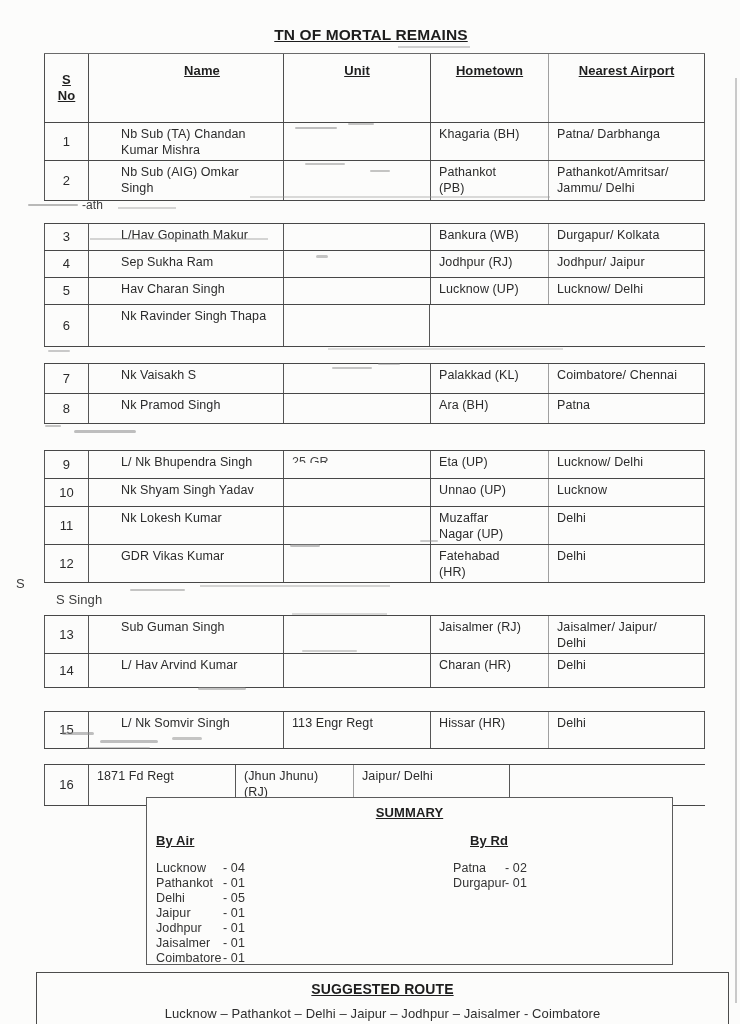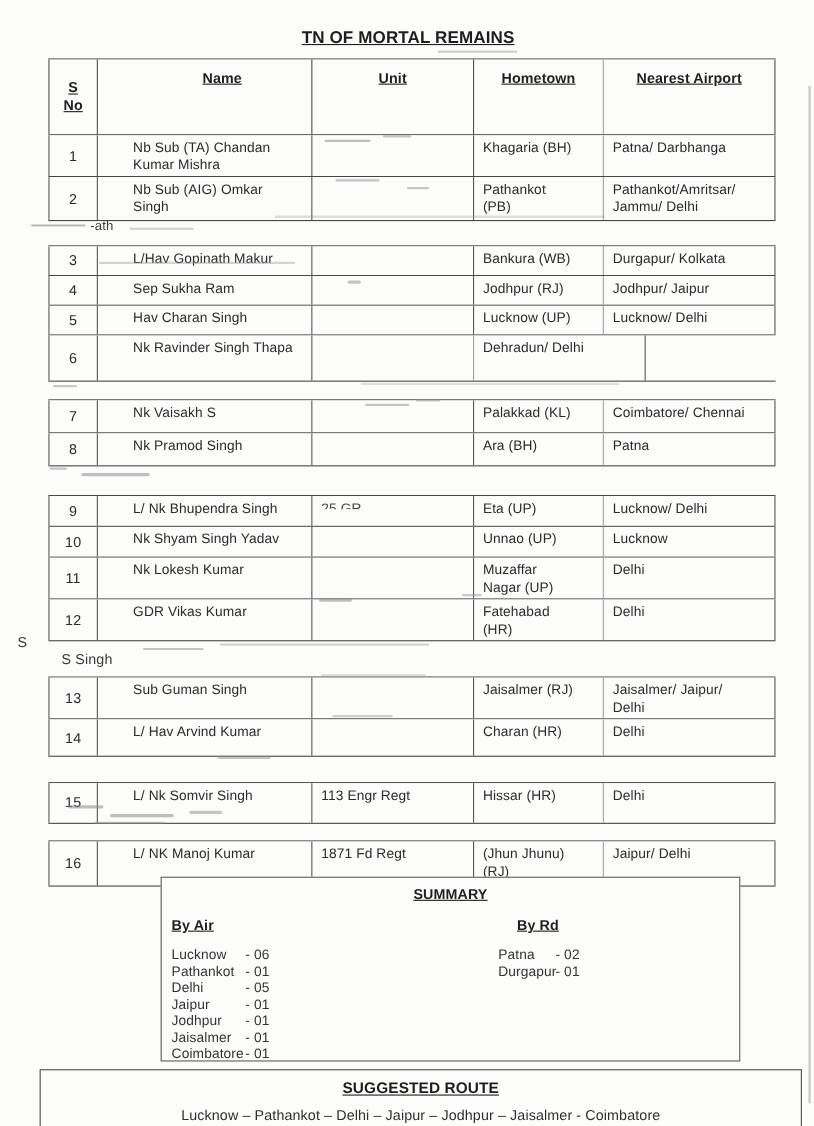--- a/index.html
+++ b/index.html
@@ -127,21 +127,20 @@
         <div class="td c-sno">5</div>
         <div class="td c-name">Hav Charan Singh</div>
         <div class="td c-unit"></div>
         <div class="td c-home">Lucknow (UP)</div>
         <div class="td c-air">Lucknow/ Delhi</div>
       </div>
       <div class="tr h42">
         <div class="td c-sno">6</div>
         <div class="td c-name">Nk Ravinder Singh Thapa</div>
         <div class="td c-unit"></div>
-        <div class="td c-air">Dehradun/ Delhi</div>
       </div>
     </div>
 
     <div class="block mt16">
       <div class="tr h30">
         <div class="td c-sno">7</div>
         <div class="td c-name">Nk Vaisakh S</div>
         <div class="td c-unit"></div>
         <div class="td c-home">Palakkad (KL)</div>
         <div class="td c-air">Coimbatore/ Chennai</div>
@@ -212,36 +211,35 @@
         <div class="td c-name">L/ Nk Somvir Singh</div>
         <div class="td c-unit">113 Engr Regt</div>
         <div class="td c-home">Hissar (HR)</div>
         <div class="td c-air">Delhi</div>
       </div>
     </div>
 
     <div class="block mt15">
       <div class="tr h41">
         <div class="td c-sno">16</div>
-        <div class="td c-name">L/ NK Manoj Kumar</div>
         <div class="td c-unit">1871 Fd Regt</div>
         <div class="td c-home">(Jhun Jhunu)
 (RJ)</div>
         <div class="td c-air">Jaipur/ Delhi</div>
       </div>
     </div>
 
   </div>
 
   <div class="summary">
     <div class="summary-title">SUMMARY</div>
     <div class="sum-cols">
       <div class="sum-col-air">
         <div class="sum-h">By Air</div>
-        <div class="sum-item"><span class="lab-air">Lucknow</span><span>- 06</span></div>
+        <div class="sum-item"><span class="lab-air">Lucknow</span><span>- 04</span></div>
         <div class="sum-item"><span class="lab-air">Pathankot</span><span>- 01</span></div>
         <div class="sum-item"><span class="lab-air">Delhi</span><span>- 05</span></div>
         <div class="sum-item"><span class="lab-air">Jaipur</span><span>- 01</span></div>
         <div class="sum-item"><span class="lab-air">Jodhpur</span><span>- 01</span></div>
         <div class="sum-item"><span class="lab-air">Jaisalmer</span><span>- 01</span></div>
         <div class="sum-item"><span class="lab-air">Coimbatore</span><span>- 01</span></div>
       </div>
       <div class="sum-col-rd">
         <div class="sum-h">By Rd</div>
         <div class="sum-item"><span class="lab-rd">Patna</span><span>- 02</span></div>

